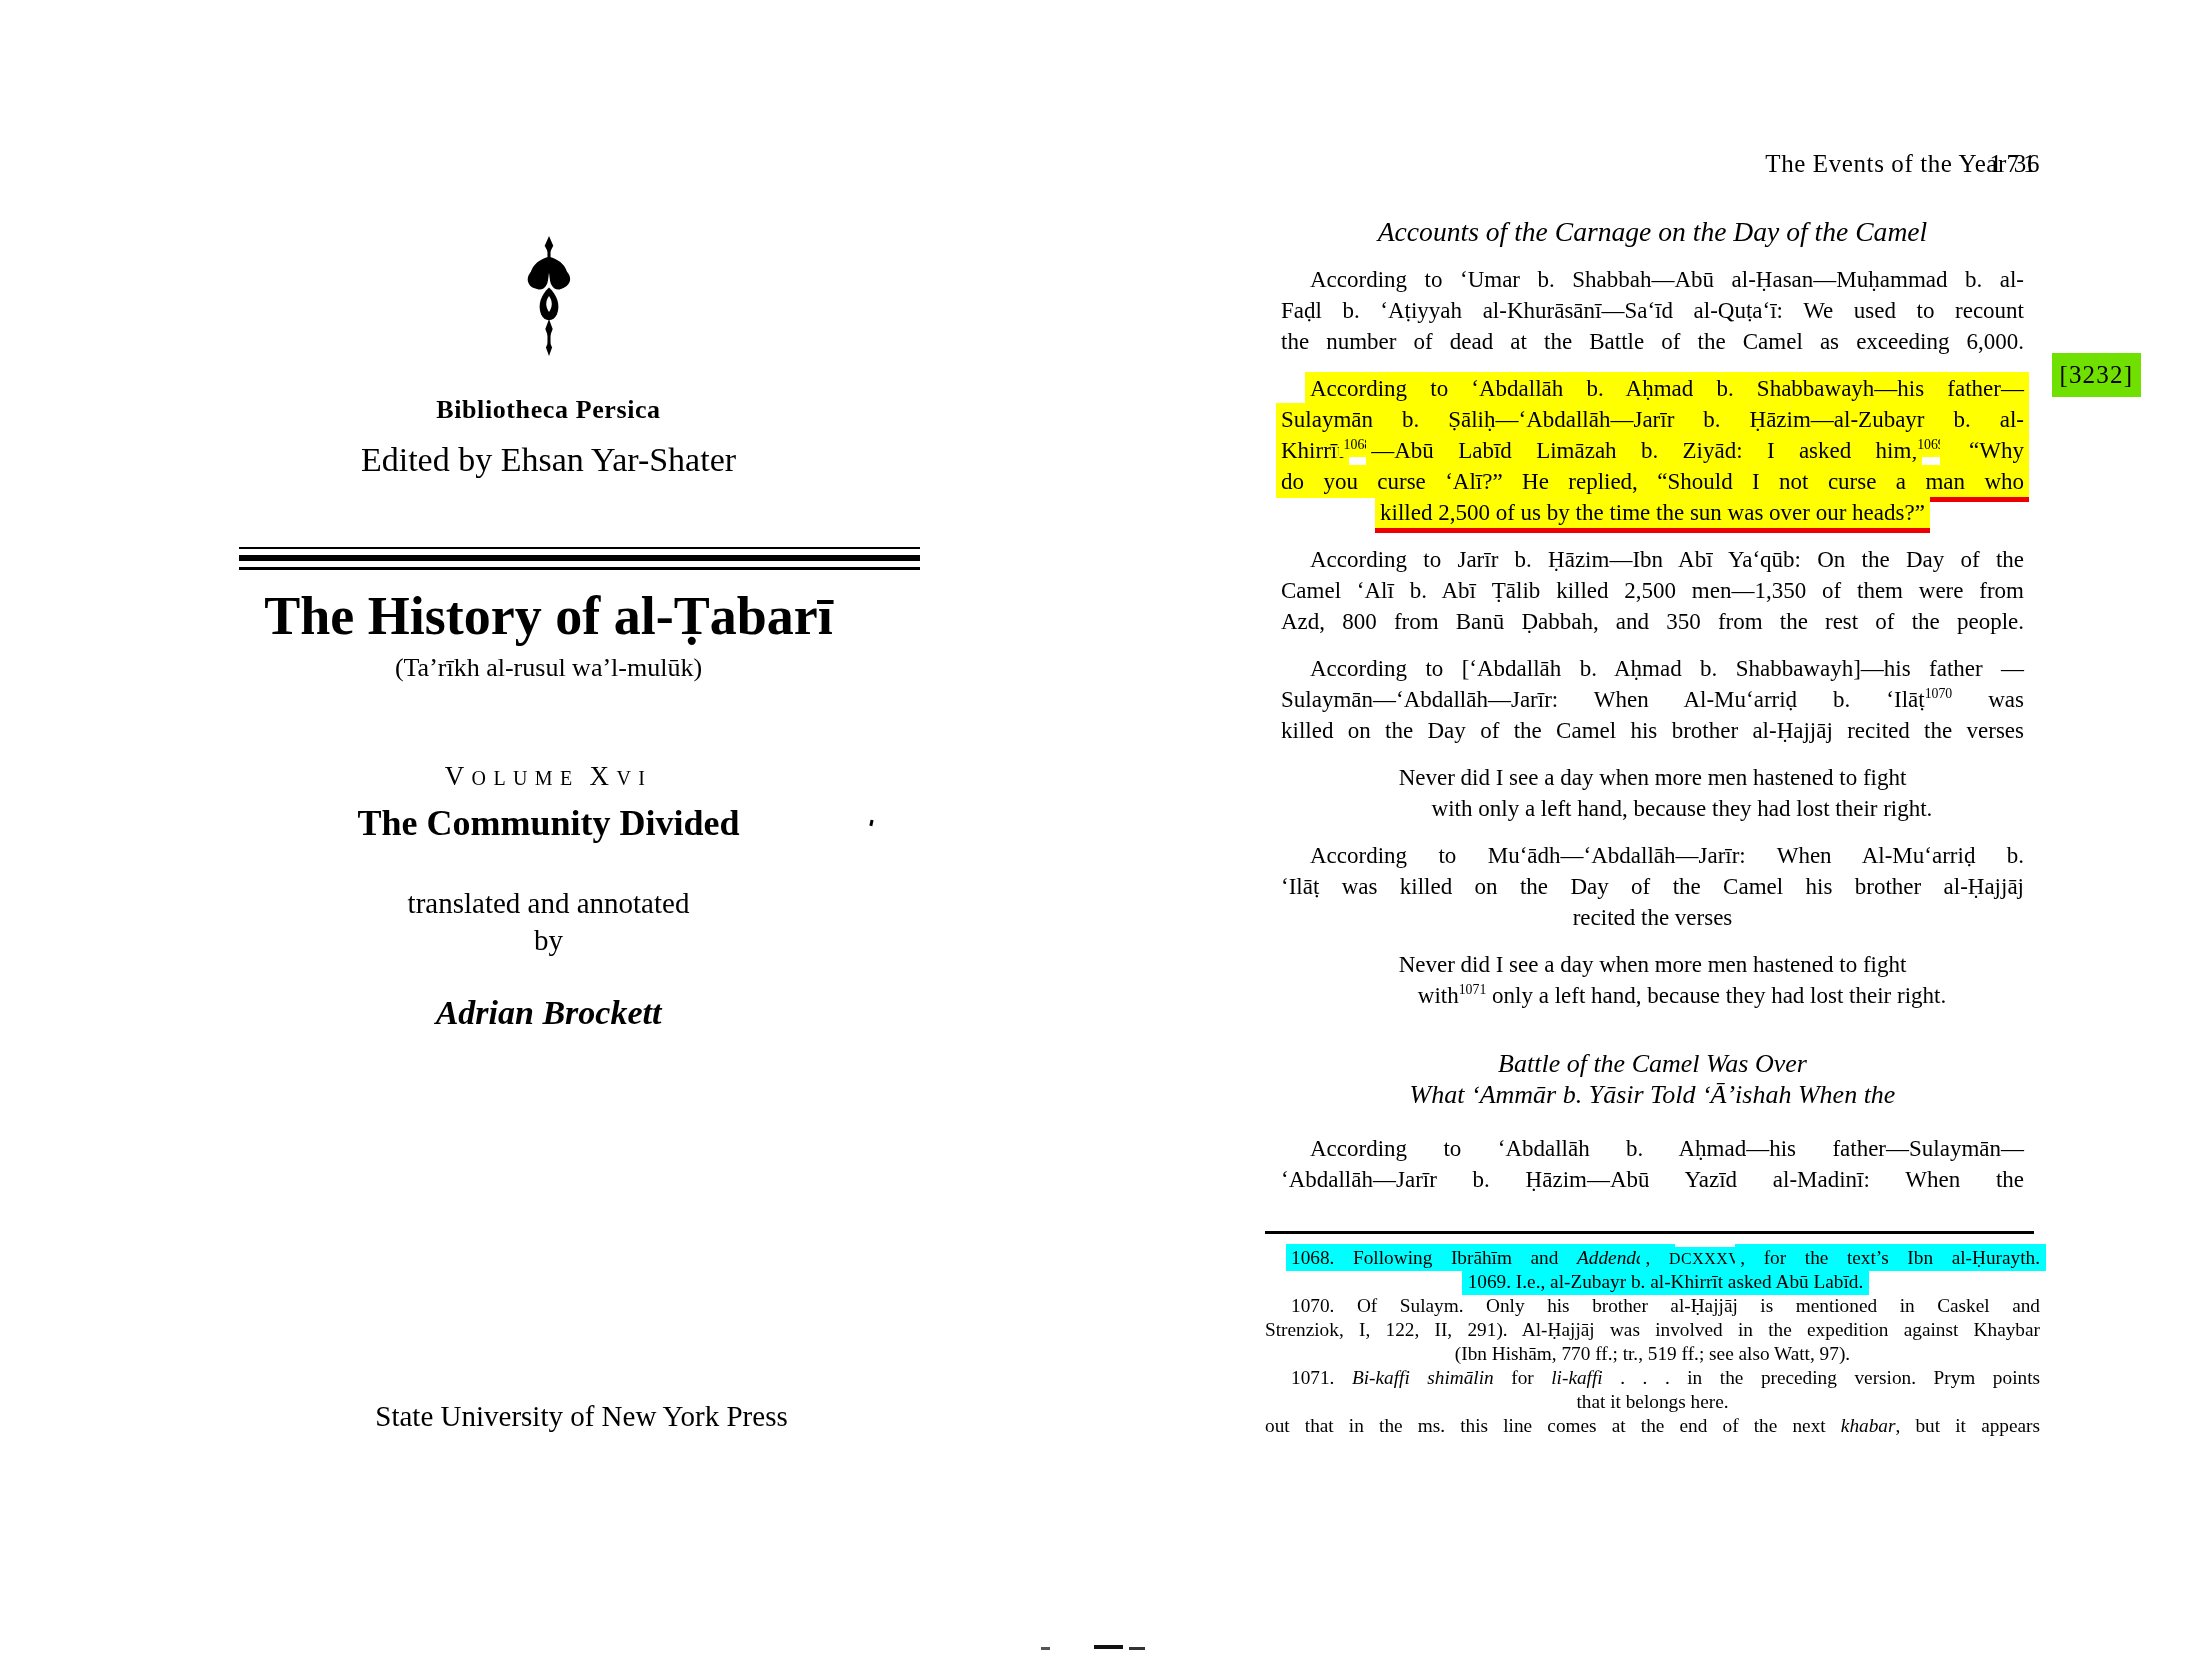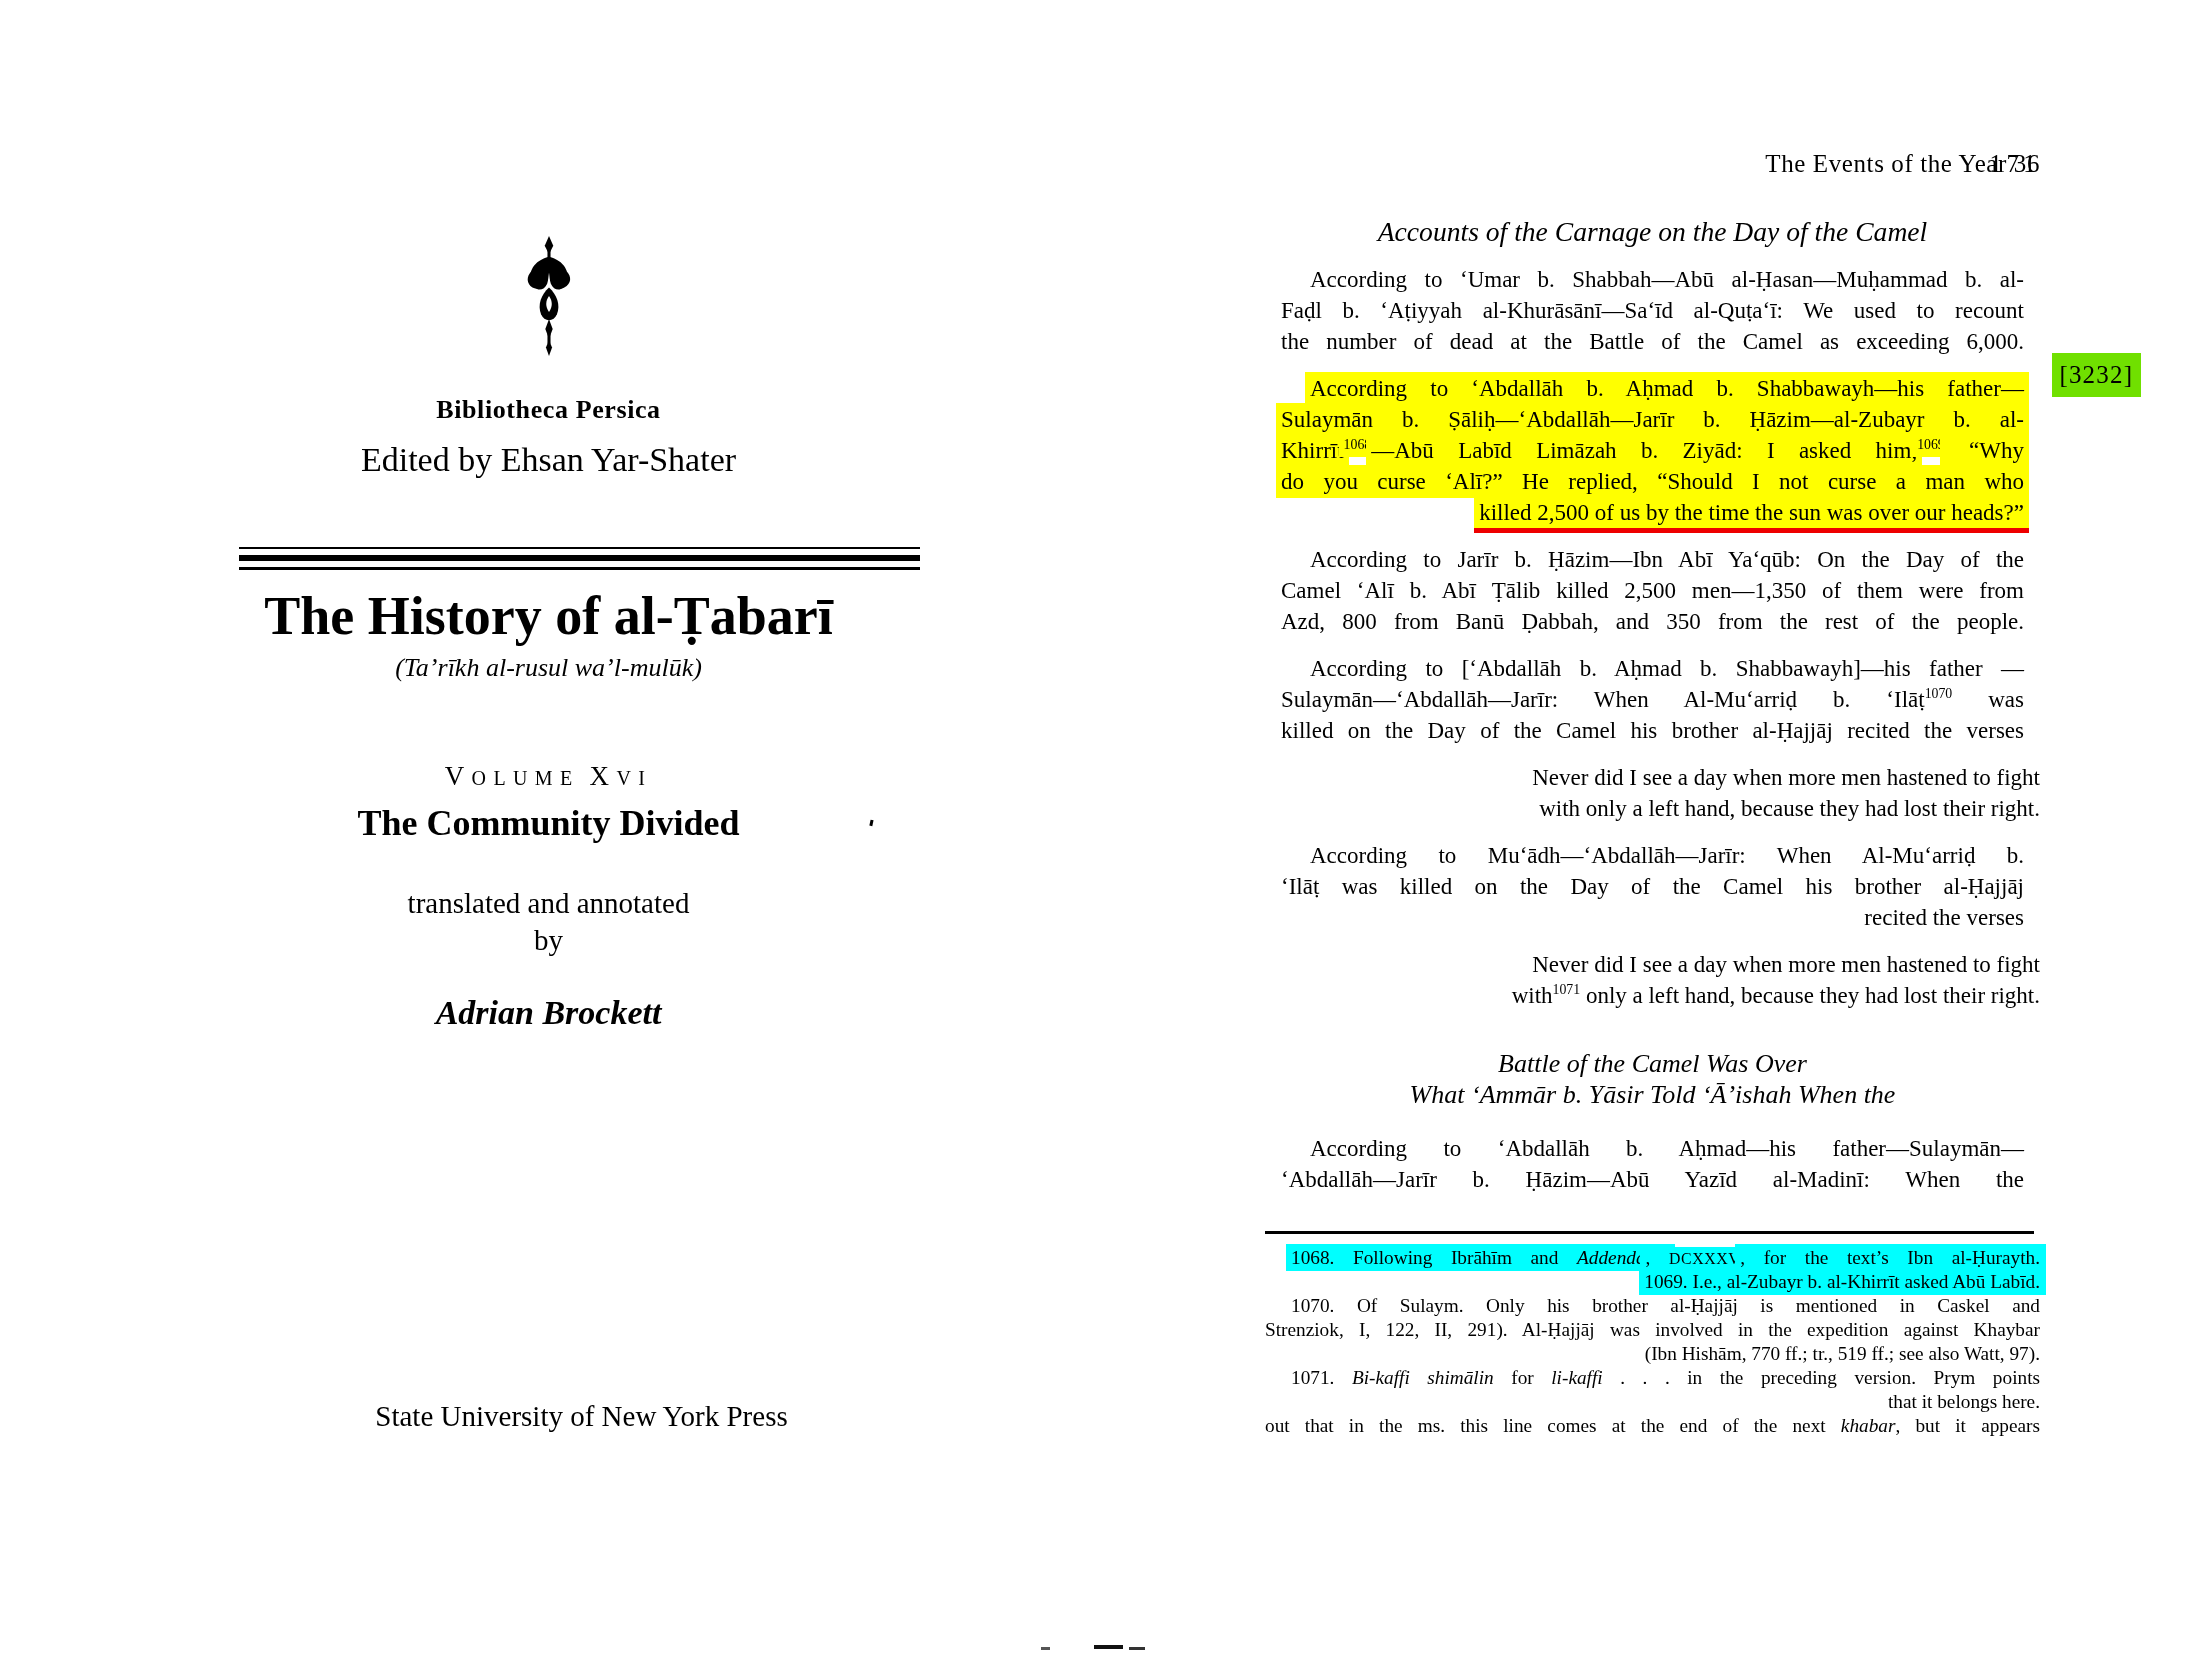--- a/index.html
+++ b/index.html
@@ -8,40 +8,40 @@
     font-family:"Liberation Serif","DejaVu Serif",serif;color:#000;
   }
   .abs{position:absolute}
   
   .lp-center{position:absolute;left:172px;width:753px;text-align:center}
   .ornament-svg{display:inline-block}
   .biblio{font-size:26px;font-weight:bold;letter-spacing:0.6px}
   .edited{font-size:34px}
   .rule{position:absolute;left:239px;width:681px;background:#000}
   .book-title{font-size:54px;font-weight:bold;letter-spacing:0px}
-  .book-sub{font-size:26px;font-style:italic}
+  .book-sub{font-size:26px;}
   .volume{letter-spacing:7.4px;font-weight:normal}
   .volume .cap{font-size:27px}
   .volume .small{font-size:20px}
   .community{font-size:36px;font-weight:bold}
   .credit{font-size:29px}
   .translator{font-size:34px;font-weight:bold;font-style:italic}
   .suny{font-size:29px}
   
   .rcol{position:absolute;left:1265px;top:150px;width:775px}
   .rhead{position:relative;height:32px}
   .rhead .title{text-align:right;font-size:25px;letter-spacing:0.6px}
   .rhead .pnum{position:absolute;right:0;top:0;font-size:25px;letter-spacing:4.3px}
   .h1{font-style:italic;font-size:27.6px;text-align:center;margin-top:34px;white-space:nowrap}
   .bodyblock{margin-top:16px}
   .para{margin:16px}
   .verse{margin:14.7px 0}
   .line{height:31px;line-height:31px;font-size:23px}
   .j{text-align:justify;text-align-last:justify}
-  .nj{text-align:right}
+  .nj{text-align:center}
   .ind{text-indent:29px}
   .vind{padding-left:59px}
   .h2{font-style:italic;font-size:26px;line-height:31px;text-align:center;margin:37px 0 23px}
   .fnsep{width:769px;height:0;border-top:3.1px solid #000;margin-top:36px}
   .fnblock{margin-top:12.3px}
   .fnblock .line{height:24px;line-height:24px;font-size:19.3px}
   .fnblock .ind{text-indent:26px}
   .sup{font-size:0.6em;vertical-align:super;line-height:0}
   .it{font-style:italic}
   .sc{font-size:0.82em;letter-spacing:0.6px}

